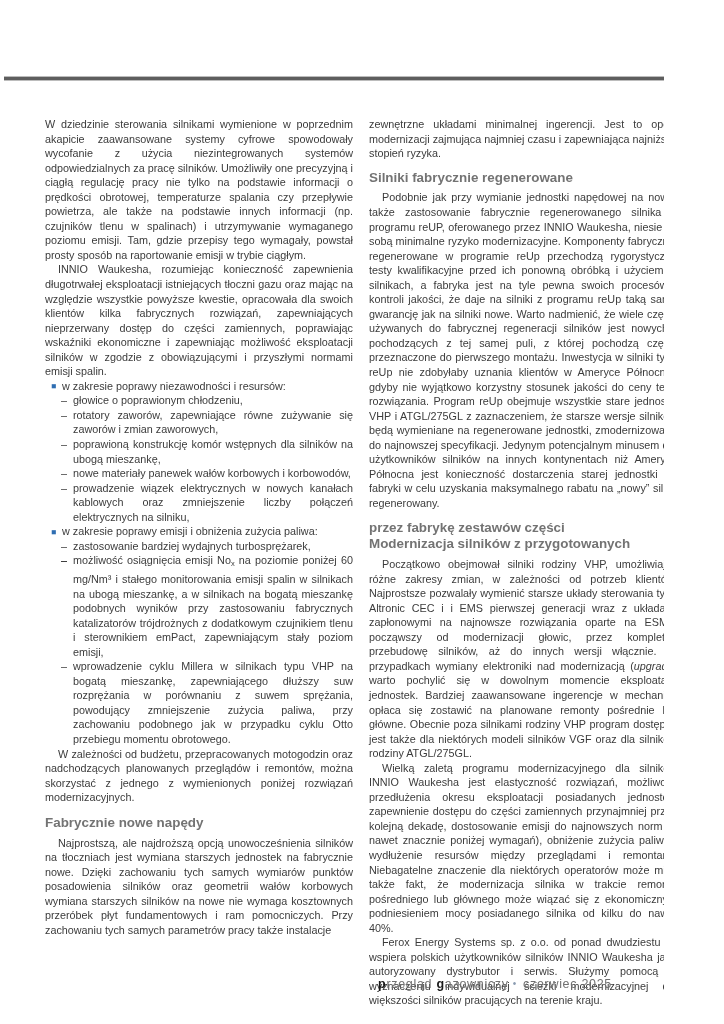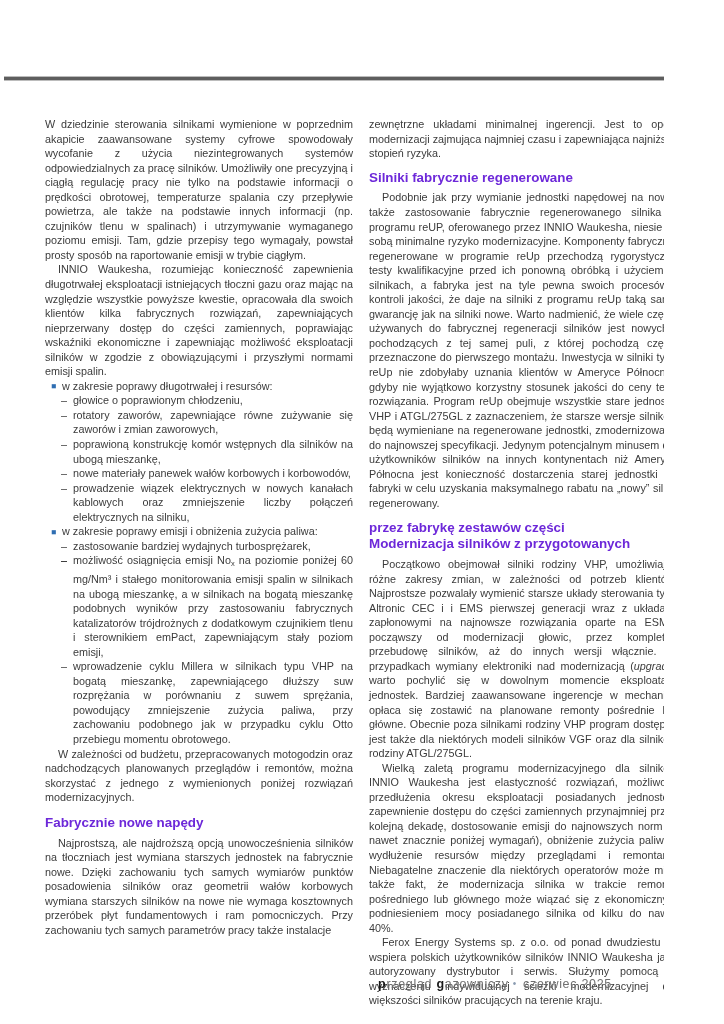--- a/index.html
+++ b/index.html
@@ -18,21 +18,21 @@
 
   
   .cols{position:absolute;left:45px;top:117px;width:633px;display:flex;gap:16px;}
   .col{width:308px;font-size:10.8px;line-height:14.55px;color:#3b3b3b;text-align:justify;}
 
   .col p{margin:0;}
   .col p.ind{text-indent:13px;}
 
   h3.head{
     margin:10px 0 5px 0;font-size:13.4px;line-height:15.8px;font-weight:700;
-    color:#6d28d9;text-align:left;
+    color:#737373;text-align:left;
   }
   h3.head.first{margin-top:9px;}
   .head-line{display:block;}
 
   
   .sect{position:relative;padding-left:17px;margin-left:0;}
   .sect .mk{
     position:absolute;left:6px;top:0.5px;color:#2f6eb2;font-size:8.5px;line-height:14.55px;
   }
   
@@ -67,21 +67,21 @@
   <div class="top-rule"></div>
 
   <div class="cols">
 
     <div class="col">
       <p>W dziedzinie sterowania silnikami wymienione w poprzednim akapicie zaawansowane systemy cyfrowe spowodowały wycofanie z użycia niezintegrowanych systemów odpowiedzialnych za pracę silników. Umożliwiły one precyzyjną i ciągłą regulację pracy nie tylko na podstawie informacji o prędkości obrotowej, temperaturze spalania czy przepływie powietrza, ale także na podstawie innych informacji (np. czujników tlenu w spalinach) i utrzymywanie wymaganego poziomu emisji. Tam, gdzie przepisy tego wymagały, powstał prosty sposób na raportowanie emisji w trybie ciągłym.</p>
       <p class="ind">INNIO Waukesha, rozumiejąc konieczność zapewnienia długotrwałej eksploatacji istniejących tłoczni gazu oraz mając na względzie wszystkie powyższe kwestie, opracowała dla swoich klientów kilka fabrycznych rozwiązań, zapewniających nieprzerwany dostęp do części zamiennych, poprawiając wskaźniki ekonomiczne i zapewniając możliwość eksploatacji silników w zgodzie z obowiązującymi i przyszłymi normami emisji spalin.</p>
 
       <div class="sect">
         <span class="mk">■</span>
-        <span>w zakresie poprawy długotrwałej i resursów:</span>
+        <span>w zakresie poprawy niezawodności i resursów:</span>
       </div>
       <div class="ditem">
         <span class="mk">–</span>
         <span>głowice o poprawionym chłodzeniu,</span>
       </div>
       <div class="ditem">
         <span class="mk">–</span>
         <span>rotatory zaworów, zapewniające równe zużywanie się zaworów i zmian zaworowych,</span>
       </div>
       <div class="ditem">

